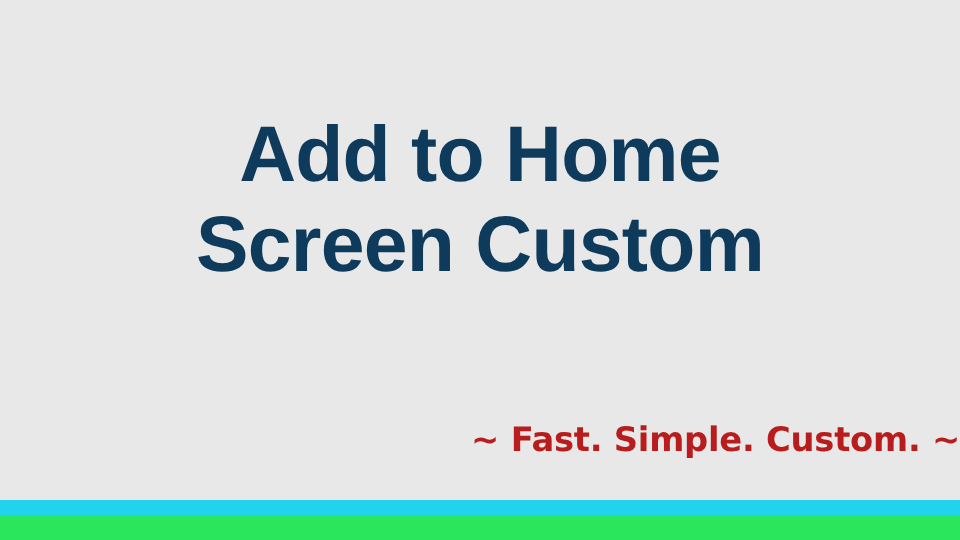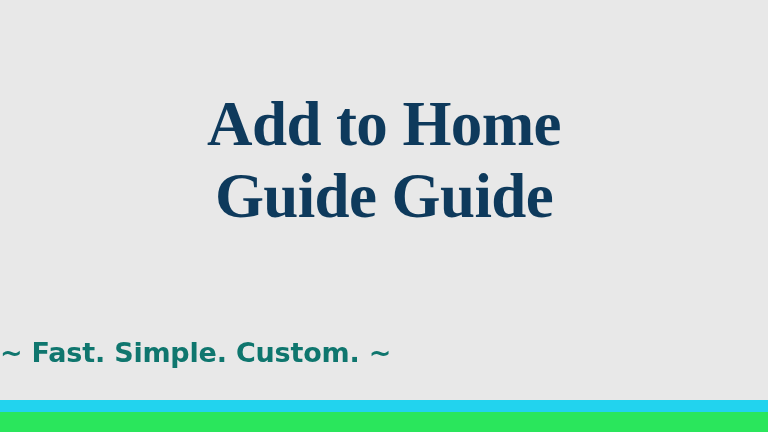--- a/index.html
+++ b/index.html
@@ -43,40 +43,40 @@
   #title-block {
     position: absolute;
     left: 0;
     top: 88px;
     width: 768px;
     text-align: center;
   }
 
   .title-line {
     display: block;
-    font-family: Liberation Serif, serif;
+    font-family: Liberation Sans, sans-serif;
     font-size: 63px;
     font-weight: bold;
     color: #0e3a5c;
     line-height: 72px;
     letter-spacing: -0.6px;
     white-space: nowrap;
   }
 
   
   #tagline {
     position: absolute;
     left: 0;
     top: 336px;
     width: 768px;
-    text-align: left;
+    text-align: right;
     font-family: "DejaVu Sans", sans-serif;
     font-size: 27px;
     font-weight: bold;
-    color: #0f766e;
+    color: #b91c1c;
     line-height: 34px;
     letter-spacing: -0.2px;
     white-space: nowrap;
   }
 
   
   #accent-bars {
     position: absolute;
     left: 0;
     bottom: 0;
@@ -99,21 +99,21 @@
   }
 </style>
 </head>
 <body>
 
 <div id="slide">
 
 
   <div id="title-block">
     <span class="title-line">Add to Home</span>
-    <span class="title-line">Guide Guide</span>
+    <span class="title-line">Screen Custom</span>
   </div>
 
   <div id="tagline">~ Fast. Simple. Custom. ~</div>
 
   <div id="accent-bars">
     <div class="accent-bar" id="accent-bar-cyan"></div>
     <div class="accent-bar" id="accent-bar-green"></div>
   </div>
 
 </div>

